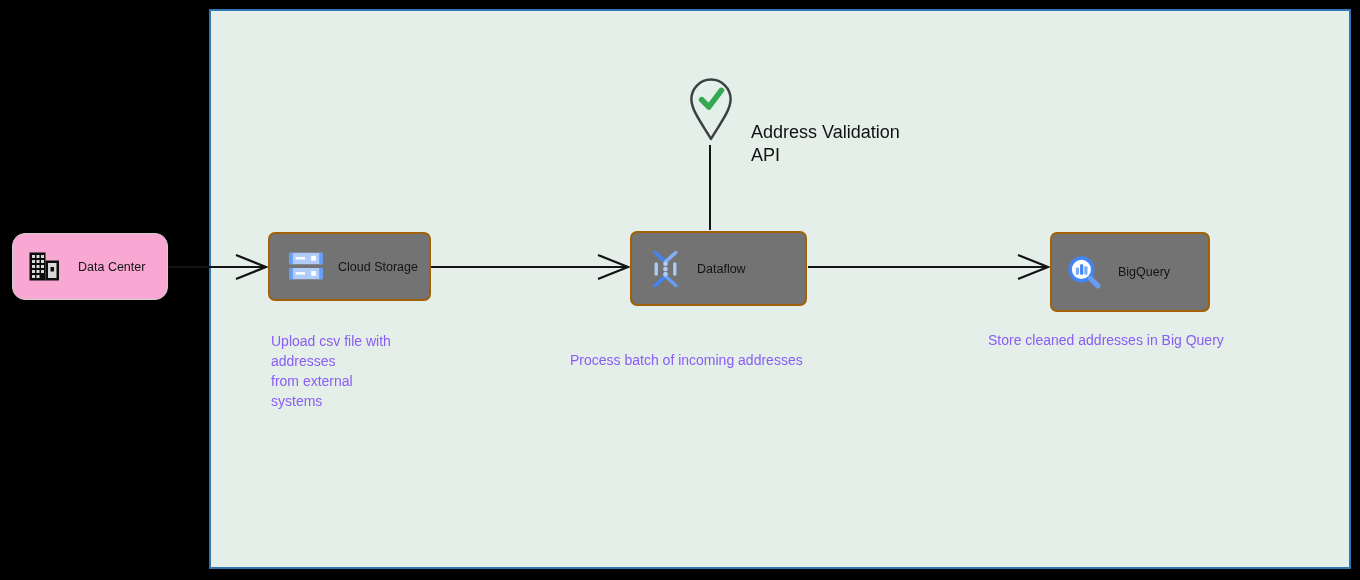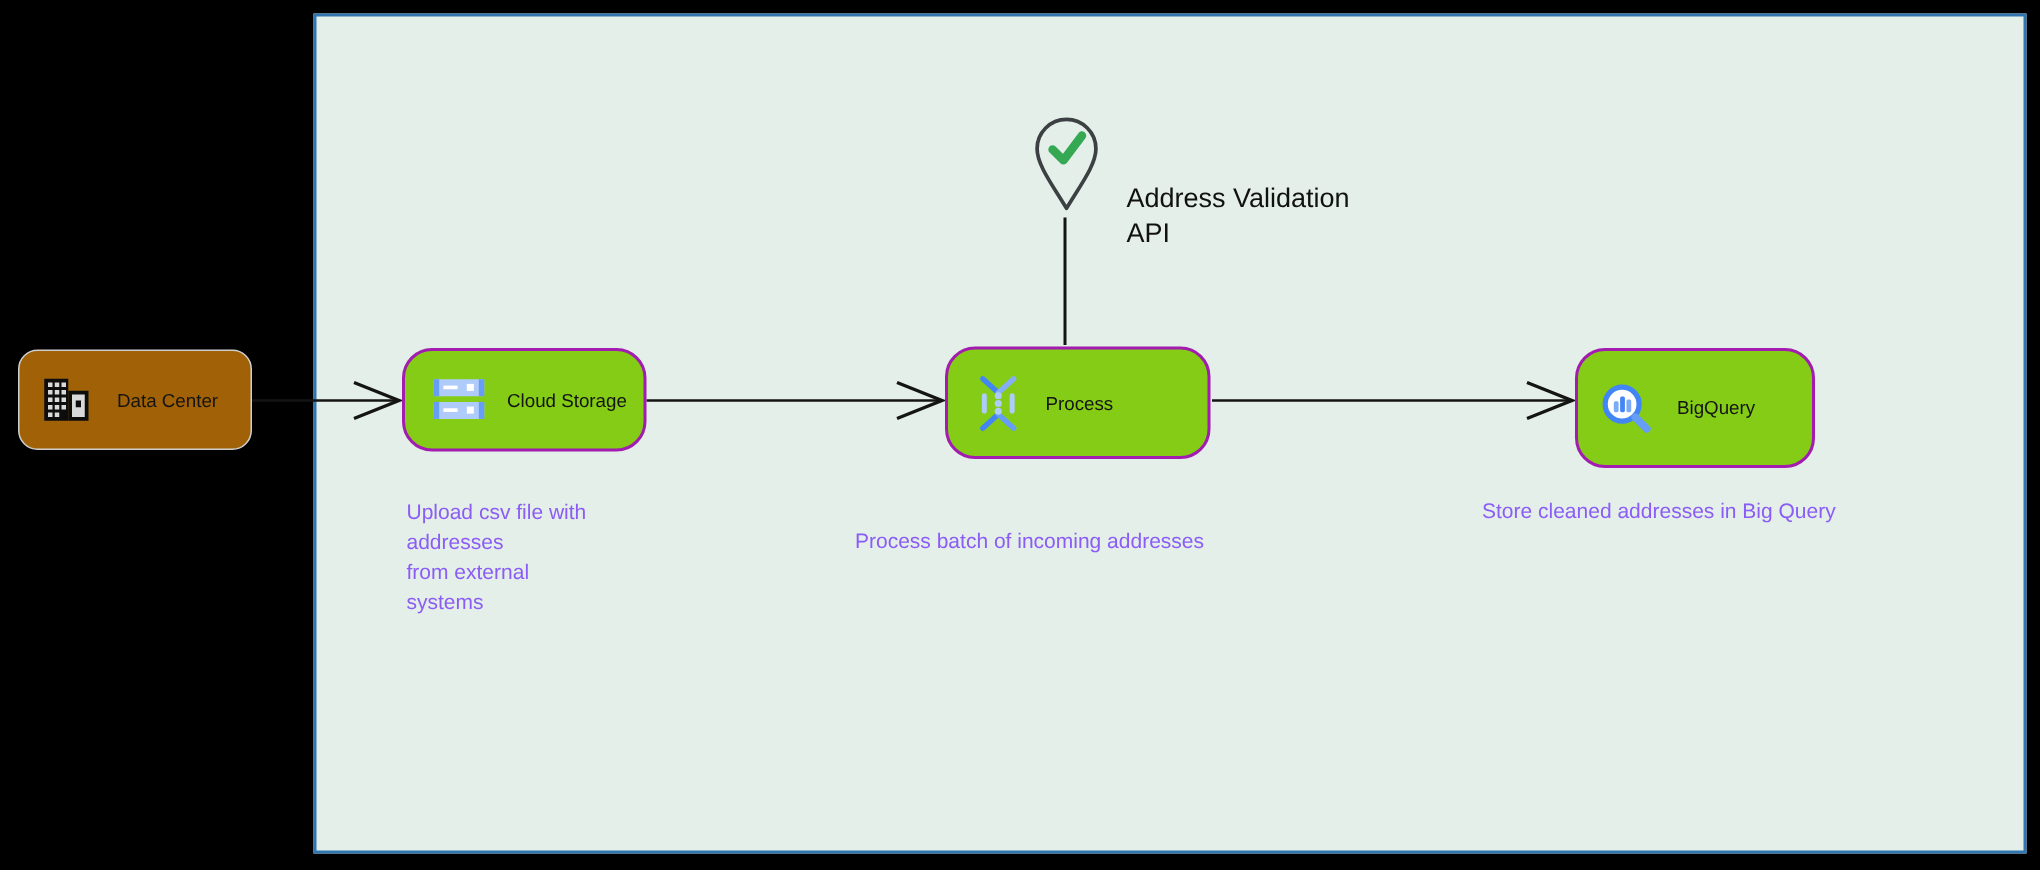--- a/index.html
+++ b/index.html
@@ -24,32 +24,32 @@
   .connectors {
     position: absolute; left: 0; top: 0;
     width: 1360px; height: 580px;
     pointer-events: none;
   }
 
   .node {
     position: absolute;
     display: flex;
     align-items: center;
-    background: #84cc16;
-    border: 2px solid #a21caf;
-    border-radius: 20px;
+    background: #737373;
+    border: 2px solid #a16207;
+    border-radius: 7px;
     color: #141414;
     font-size: 12.5px;
   }
   .node .icon { flex: 0 0 auto; display: flex; align-items: center; justify-content: center; }
   .node .label { margin-left: 15px; white-space: nowrap; }
 
   .node-datacenter {
     left: 12px; top: 233px; width: 156px; height: 67px;
-    background: #a16207;
+    background: #f9a8d4;
     border: 1px solid #cfcfcf;
     border-radius: 13px;
     padding-left: 16px;
   }
   .node-datacenter .label { margin-left: 18px; }
 
   .node-cloud-storage { left: 268px; top: 232px; width: 163px; height: 69px; padding-left: 19px; }
   .node-dataflow      { left: 630px; top: 231px; width: 177px; height: 75px; padding-left: 17px; }
   .node-bigquery      { left: 1050px; top: 232px; width: 160px; height: 80px; padding-left: 14px; }
 
@@ -166,21 +166,21 @@
         <path d="M26 3 L16 12" stroke="#85aef7" stroke-width="3.4" stroke-linecap="round" fill="none"></path>
         <path d="M6 35 L16 26" stroke="#4285f4" stroke-width="3.4" stroke-linecap="round" fill="none"></path>
         <path d="M26 35 L16 26" stroke="#669df6" stroke-width="3.4" stroke-linecap="round" fill="none"></path>
         <path d="M7 14 L7 24" stroke="#aecbfa" stroke-width="3.2" stroke-linecap="round" fill="none"></path>
         <path d="M25 14 L25 24" stroke="#aecbfa" stroke-width="3.2" stroke-linecap="round" fill="none"></path>
         <circle cx="16" cy="14" r="2.3" fill="#aecbfa"></circle>
         <circle cx="16" cy="19" r="2.3" fill="#aecbfa"></circle>
         <circle cx="16" cy="24" r="2.3" fill="#aecbfa"></circle>
       </svg>
     </span>
-    <span class="label">Process</span>
+    <span class="label">Dataflow</span>
   </div>
 
   <div class="node node-bigquery">
     <span class="icon">
       <svg width="37" height="37" viewBox="0 0 36 36" xmlns="http://www.w3.org/2000/svg">
         <circle cx="15" cy="15" r="11" fill="#ffffff" stroke="#4285f4" stroke-width="3.4"></circle>
         <path d="M23.5 23.5 L31 31" stroke="#669df6" stroke-width="5" stroke-linecap="round"></path>
         <rect x="9.6" y="13.2" width="3.1" height="7" rx="1" fill="#7baaf7"></rect>
         <rect x="13.7" y="10" width="3.1" height="10.2" rx="1" fill="#4285f4"></rect>
         <rect x="17.8" y="12" width="3.1" height="8.2" rx="1" fill="#7baaf7"></rect>

